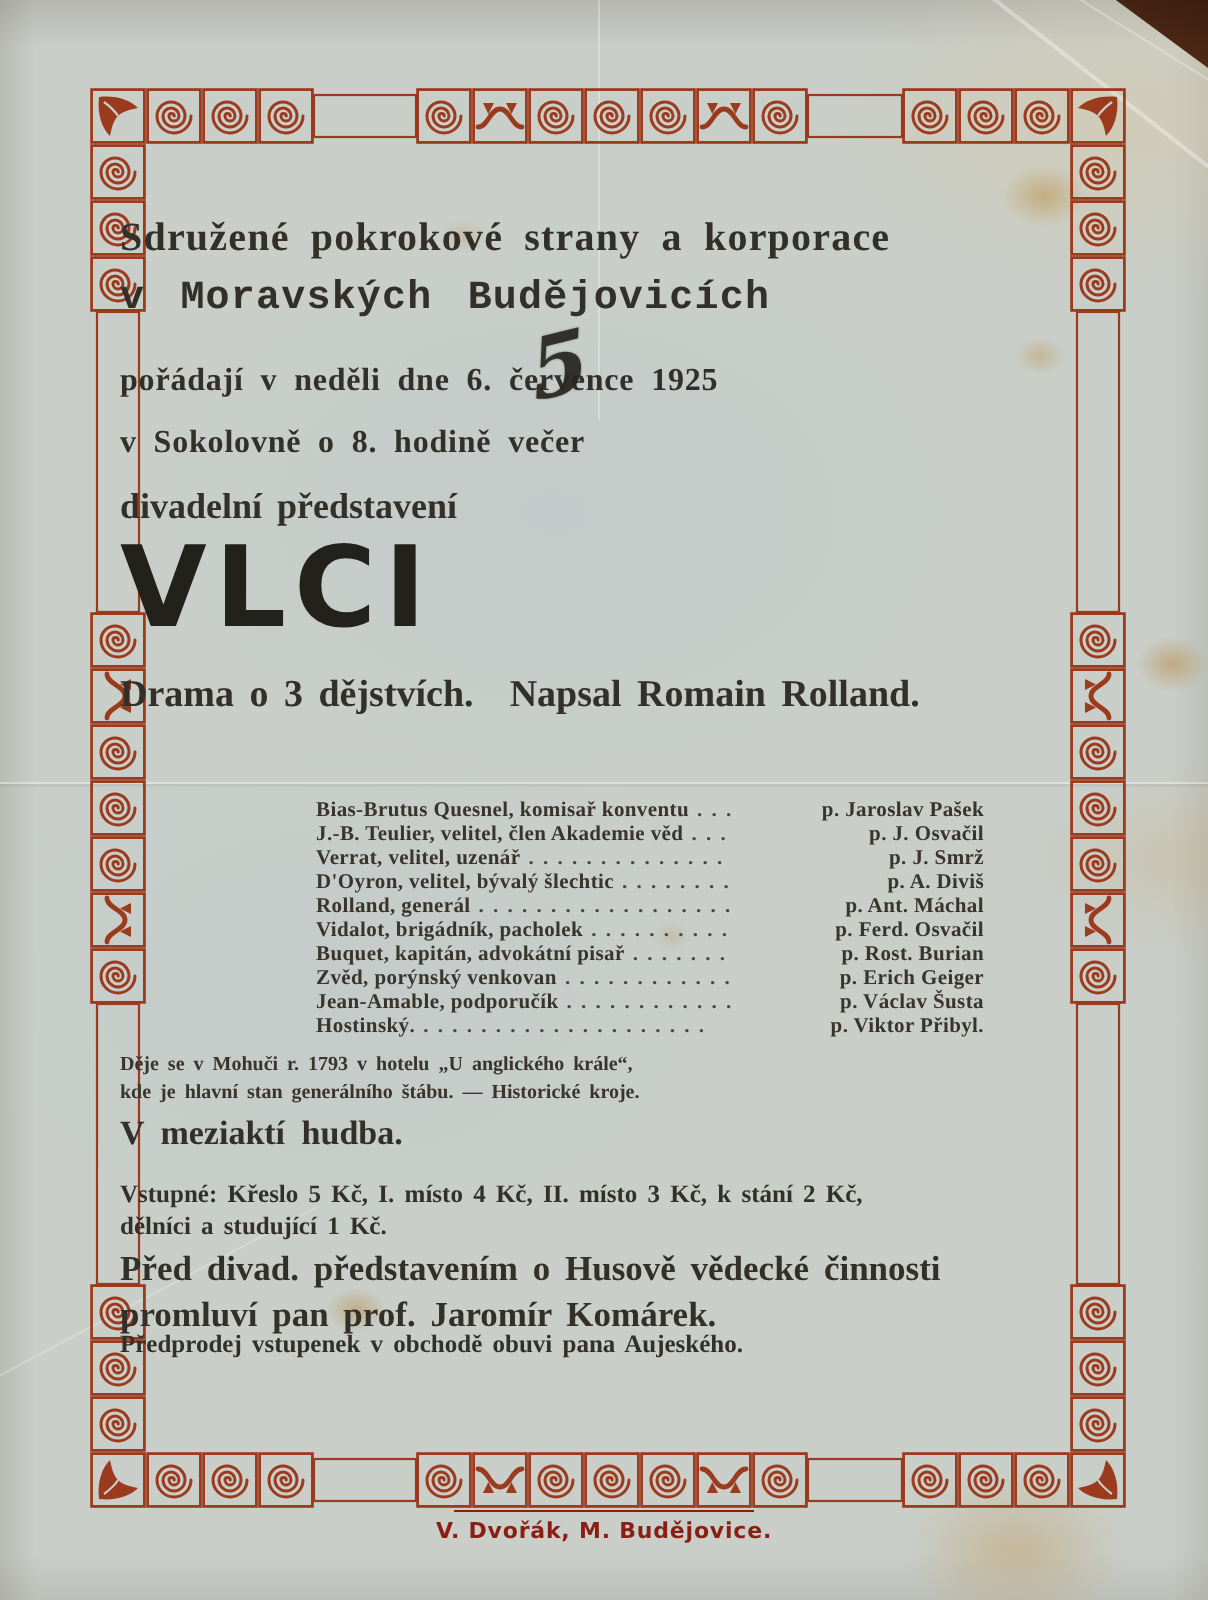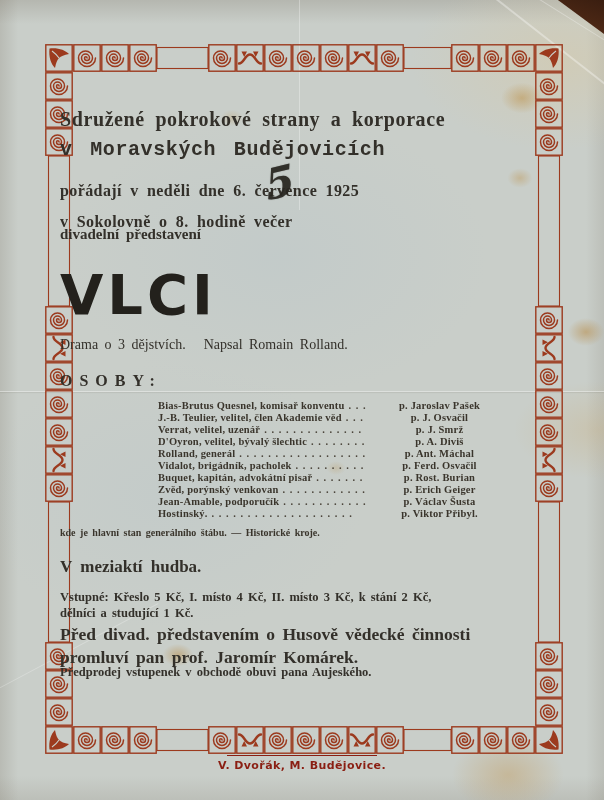--- a/index.html
+++ b/index.html
@@ -47,35 +47,35 @@
   svg.frame{position:absolute;left:0;top:0;pointer-events:none;}
   .orn-stroke{fill:none;stroke:var(--ornament);}
   .orn-fill{fill:var(--ornament);stroke:none;}
 
   .block{position:absolute;left:60px;right:60px;text-align:left;}
   .org-line{font-size:20px;font-weight:bold;letter-spacing:.6px;word-spacing:5px;}
   .t-org1{top:108px;}
   .t-org2{top:138px;font-family:Liberation Mono, monospace;}
   .t-date{top:182px;font-size:16px;font-weight:bold;word-spacing:4px;letter-spacing:.4px;}
   .t-venue{top:213px;font-size:16px;font-weight:bold;word-spacing:4px;letter-spacing:.4px;}
-  .t-event{top:226px;font-size:15px;font-weight:bold;word-spacing:3px;}
+  .t-event{top:243px;font-size:18px;font-weight:bold;word-spacing:3px;}
   .t-title{top:262px;font-family:"DejaVu Sans","Liberation Sans",sans-serif;
            font-size:56px;font-weight:bold;letter-spacing:4px;color:#23211c;}
-  .t-drama{top:337px;font-size:14px;font-weight:normal;word-spacing:3px;}
+  .t-drama{top:337px;font-size:19px;font-weight:bold;word-spacing:3px;}
   .t-drama .gap{display:inline-block;width:18px;}
   .t-osoby{top:372px;font-size:16px;font-weight:bold;letter-spacing:7px;}
 
   .cast{position:absolute;left:158px;top:400px;width:334px;}
   .cast-row{display:flex;align-items:baseline;font-size:10.5px;font-weight:bold;
             line-height:12px;letter-spacing:.2px;color:#3a352c;}
   .cast-row .role{white-space:nowrap;}
   .cast-row .leader{flex:1;overflow:hidden;white-space:nowrap;min-width:6px;
                     color:#4a443a;margin:0 4px;}
   .cast-row .leader::after{content:" .  .  .  .  .  .  .  .  .  .  .  .  .  .  .  .  .  .  .  .";letter-spacing:1px;}
-  .cast-row .actor{flex:none;width:122px;text-align:center;white-space:nowrap;padding-left:17px;}
+  .cast-row .actor{flex:none;width:122px;text-align:right;white-space:nowrap;padding-left:17px;}
 
   .t-note{top:526px;font-size:10px;font-weight:bold;line-height:14px;word-spacing:2px;color:#3a352c;}
   .t-hudba{top:557px;font-size:17px;font-weight:bold;word-spacing:4px;}
   .t-vstupne{top:589px;font-size:12.5px;font-weight:bold;line-height:16px;word-spacing:2px;}
   .t-pred{top:623px;font-size:17.5px;font-weight:bold;line-height:23px;word-spacing:3px;}
   .t-predprodej{top:665px;font-size:12.5px;font-weight:bold;word-spacing:2px;}
 
   .handwritten-five{
     position:absolute;left:258px;top:158px;width:44px;height:52px;
     font-family:"DejaVu Serif",serif;font-style:italic;font-weight:bold;
@@ -197,21 +197,20 @@
   </svg>
 
   <div class="block org-line t-org1">Sdružené pokrokové strany a korporace</div>
   <div class="block org-line t-org2">v Moravských Budějovicích</div>
   <div class="block t-date">pořádají v neděli dne 6. července 1925</div>
   <div class="handwritten-five">5</div>
   <div class="block t-venue">v Sokolovně o 8. hodině večer</div>
   <div class="block t-event">divadelní představení</div>
   <div class="block t-title">VLCI</div>
   <div class="block t-drama"><span>Drama o 3 dějstvích.</span><span class="gap"></span><span>Napsal Romain Rolland.</span></div>
-  <div class="block t-osoby">OSOBY:</div>
 
   <div class="cast">
     <div class="cast-row">
       <span class="role">Bias-Brutus Quesnel, komisař konventu</span>
       <span class="leader"></span>
       <span class="actor">p. Jaroslav Pašek</span>
     </div>
 
     <div class="cast-row">
       <span class="role">J.-B. Teulier, velitel, člen Akademie věd</span>
@@ -262,20 +261,21 @@
     </div>
 
     <div class="cast-row">
       <span class="role">Hostinský.</span>
       <span class="leader"></span>
       <span class="actor">p. Viktor Přibyl.</span>
     </div>
   </div>
 
   <div class="block t-note">
+    <div>Děje se v Mohuči r. 1793 v hotelu „U anglického krále“,</div>
     <div>kde je hlavní stan generálního štábu. — Historické kroje.</div>
   </div>
   <div class="block t-hudba">V meziaktí hudba.</div>
   <div class="block t-vstupne">
     <div>Vstupné: Křeslo 5 Kč, I. místo 4 Kč, II. místo 3 Kč, k stání 2 Kč,</div>
     <div>dělníci a studující 1 Kč.</div>
   </div>
   <div class="block t-predprodej">Předprodej vstupenek v obchodě obuvi pana Aujeského.</div>
   <div class="block t-pred">
     <div>Před divad. představením o Husově vědecké činnosti</div>

